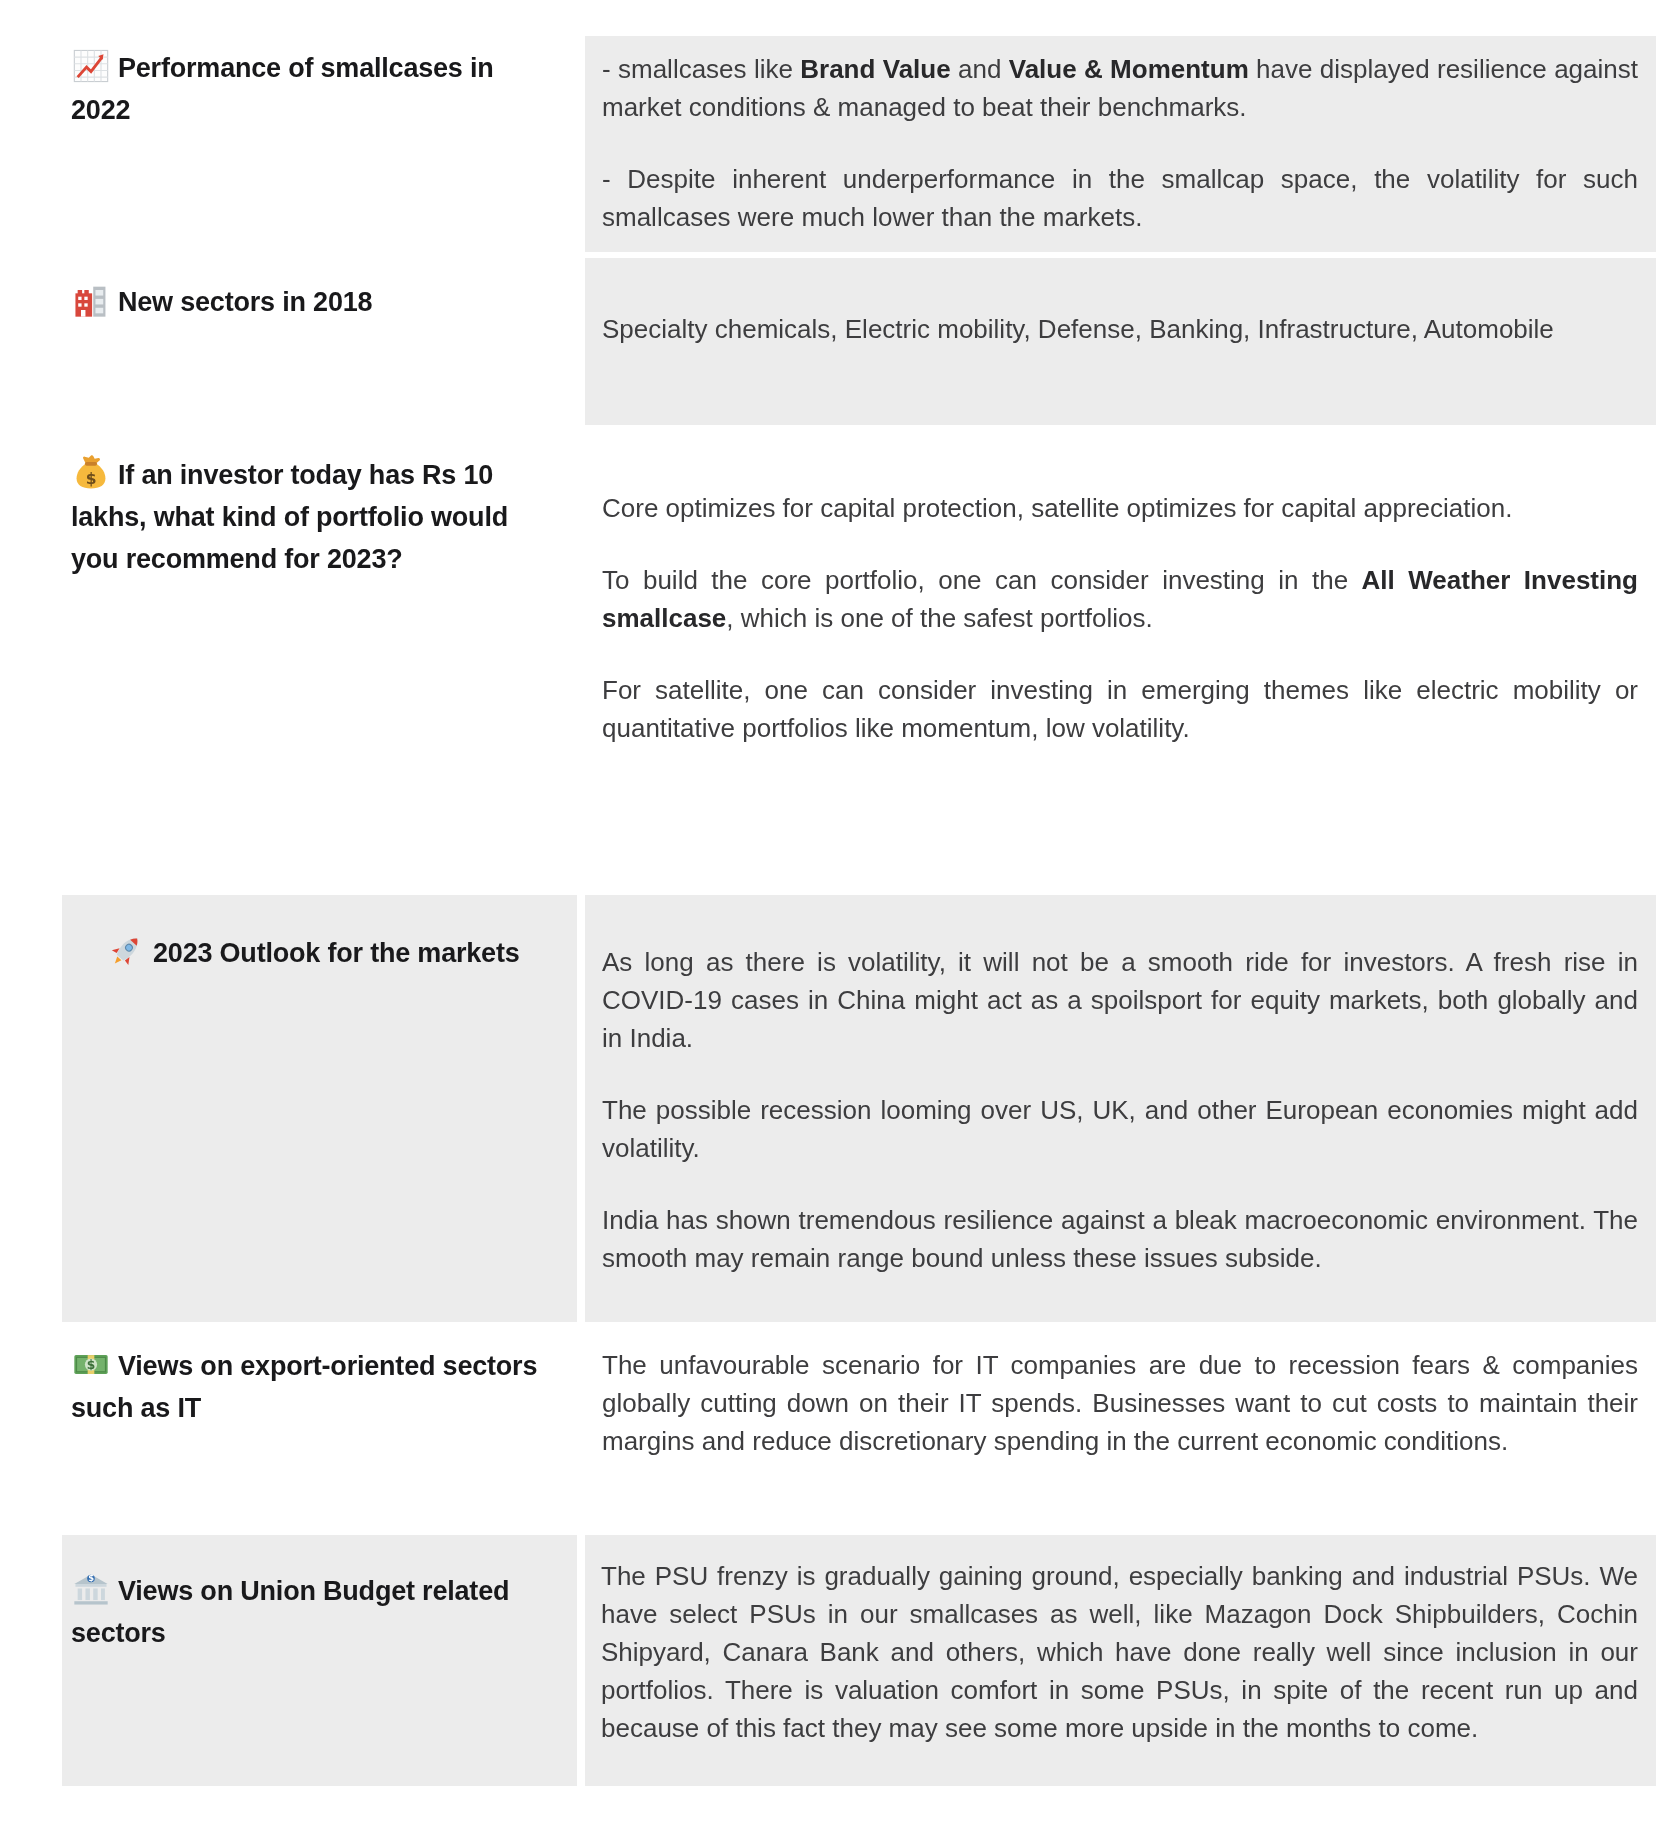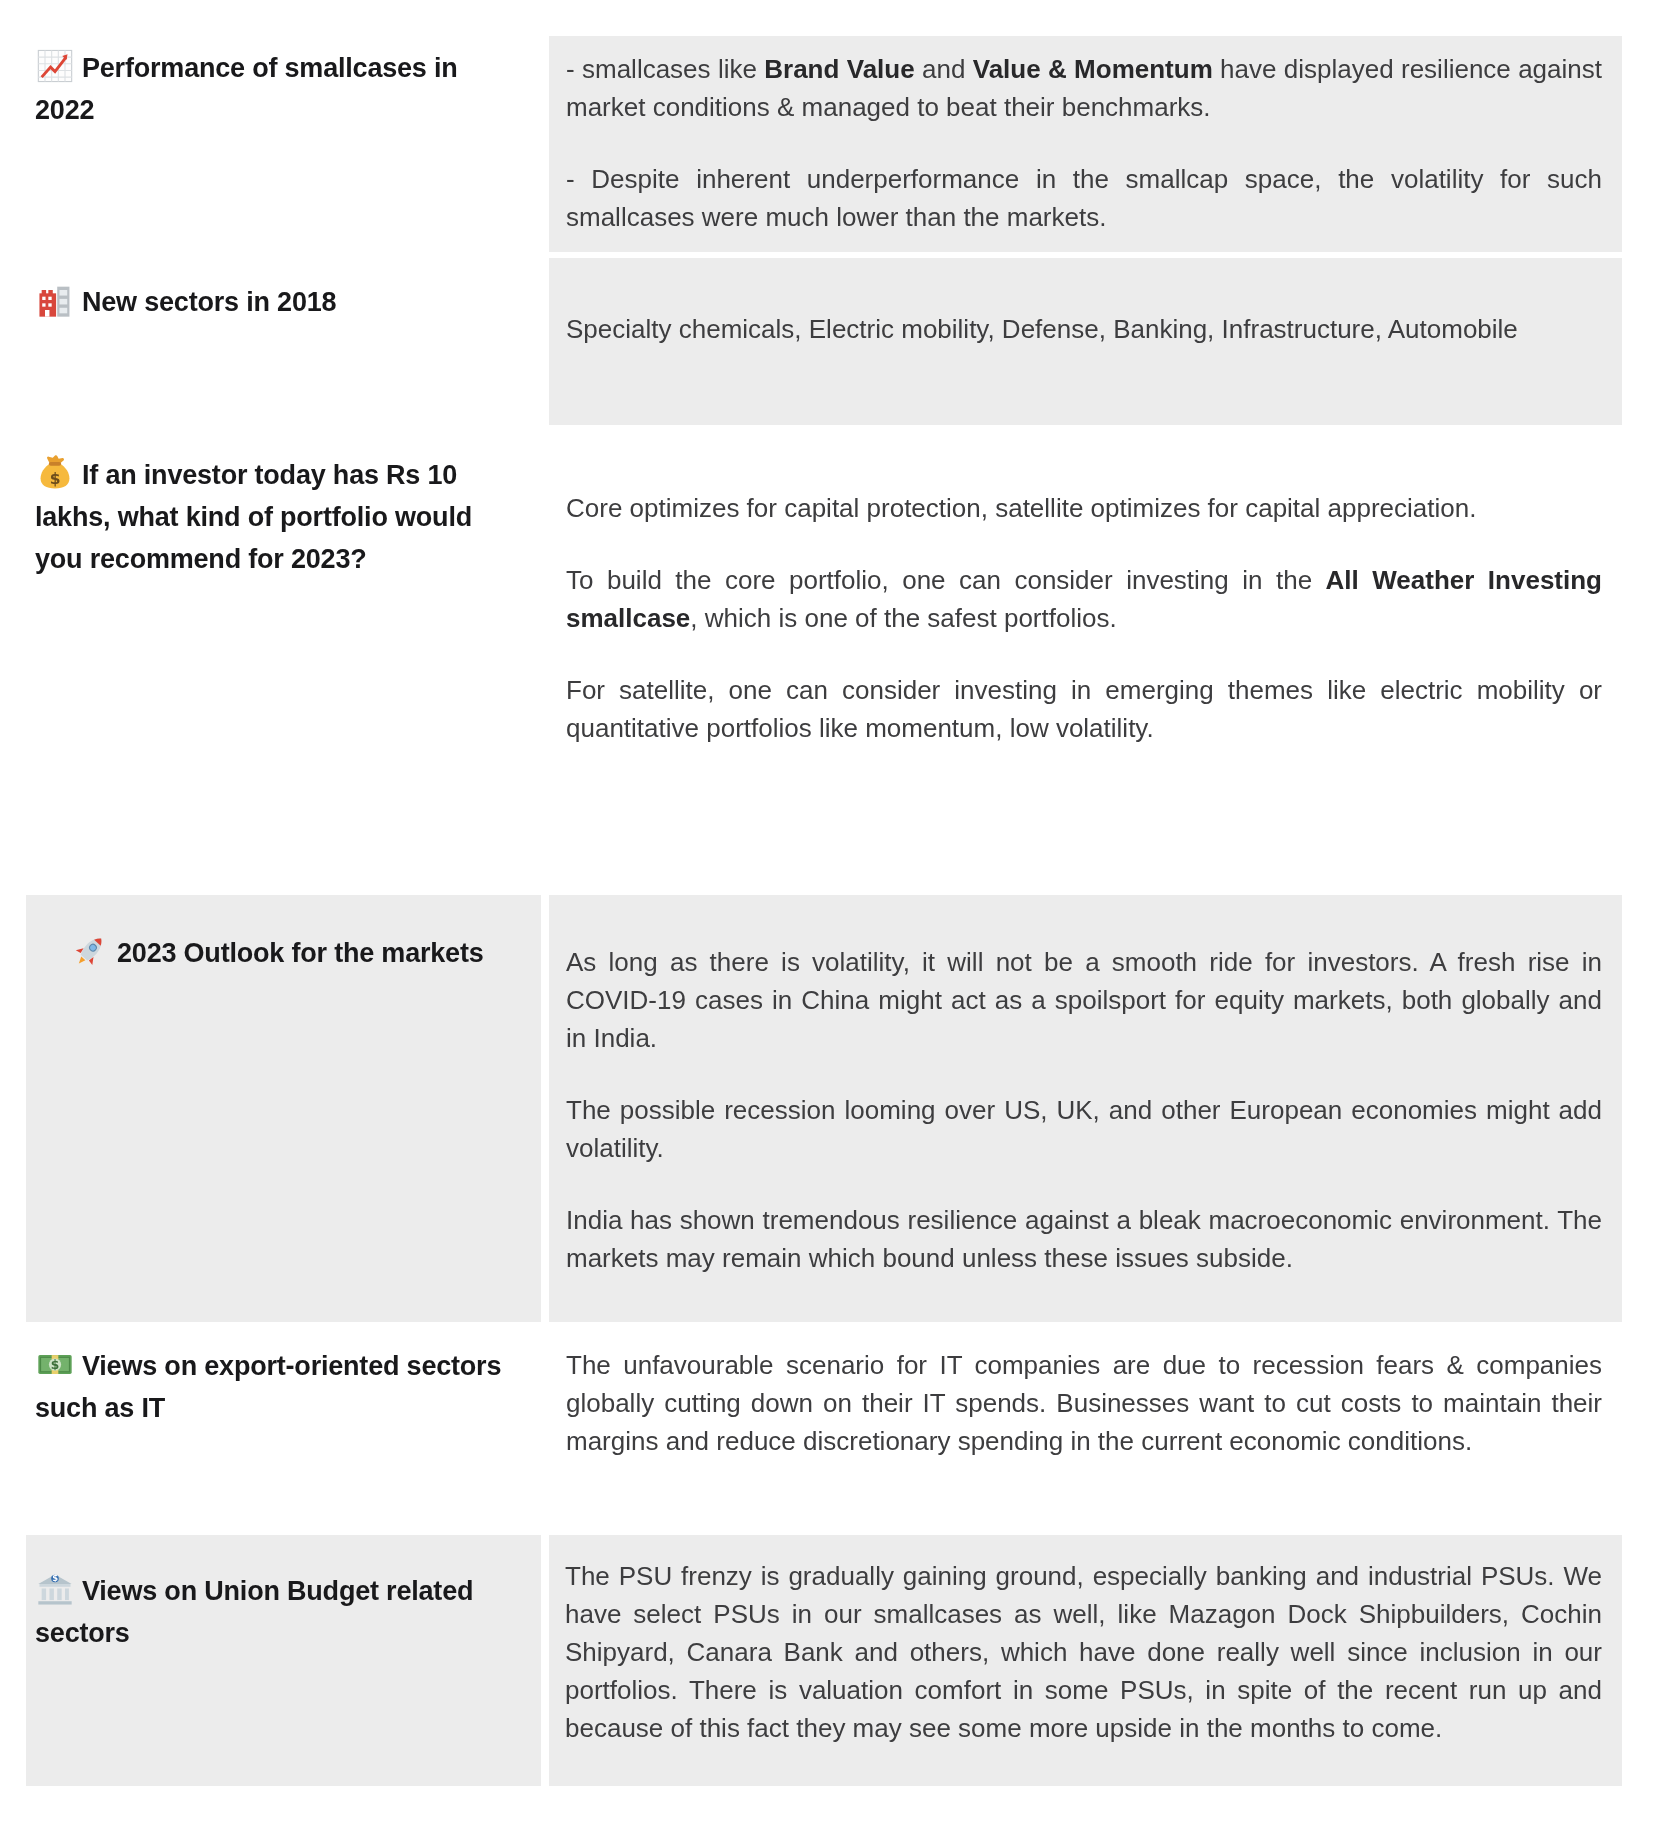--- a/index.html
+++ b/index.html
@@ -2,21 +2,21 @@
 <html style="--highlight: #ececec; --qcolor: #19191b; --acolor: #3d3d3f;"><head>
 <meta charset="utf-8">
 <title>Q&amp;A</title>
 <style>
   html,body{margin:0;padding:0;}
   body{
     width:1656px;height:1846px;background:#ffffff;
     font-family:"Liberation Sans","DejaVu Sans",sans-serif;
     -webkit-font-smoothing:antialiased;
   }
-  .page{padding:36px 34px 0 26px;}
+  .page{padding:36px 34px 0 26px;margin-left:36px;}
   .band{display:grid;grid-template-columns:515px 1073px;column-gap:8px;}
   .band-1{min-height:216px;margin-bottom:6px;}
   .band-2{min-height:167px;}
   .band-3{min-height:470px;}
   .band-4{min-height:427px;}
   .band-5{min-height:213px;}
   .band-6{min-height:251px;}
   .shaded{background:var(--highlight,#ececec);}
   .q-cell{padding:10px 34px 12px 9px;}
   .band-2 .q-cell{padding-top:22px;}
@@ -110,21 +110,21 @@
                   <path d="M18 3c1.6 1.2 3 2.9 4 5h-8c1-2.1 2.4-3.8 4-5z" fill="#dd4636"></path>
                   <circle cx="18" cy="14" r="3" fill="#7fb8e6" stroke="#5d88ab"></circle>
                   <path d="M12 20l-4 6 5-1zM24 20l4 6-5-1z" fill="#dd4636"></path>
                   <path d="M15.5 27h5l-2.5 6z" fill="#f59f2c"></path>
                 </g>
               </svg></span><span>2023 Outlook for the markets</span></h2>
         </div>
         <div class="a-cell shaded">
           <p><span>As long as there is volatility, it will not be a smooth ride for investors. A fresh rise in COVID-19 cases in China might act as a spoilsport for equity markets, both globally and in India.</span></p>
           <p><span>The possible recession looming over US, UK, and other European economies might add volatility.</span></p>
-          <p><span>India has shown tremendous resilience against a bleak macroeconomic environment. The markets may remain which bound unless these issues subside.</span></p>
+          <p><span>India has shown tremendous resilience against a bleak macroeconomic environment. The smooth may remain range bound unless these issues subside.</span></p>
         </div>
       </section>
       <section class="band band-5">
         <div class="q-cell">
           <h2 class="q-text"><span class="icon"><svg viewBox="0 0 36 36">
                 <rect x="3" y="10" width="30" height="17" rx="1.5" fill="#5ea158"></rect>
                 <rect x="5" y="12" width="26" height="13" fill="#74b26c" stroke="#4c8a47"></rect>
                 <rect x="15" y="10" width="6" height="17" fill="#e9d06b"></rect>
                 <circle cx="18" cy="18.5" r="5.5" fill="#cfe4c9"></circle>
                 <text x="18" y="22.5" font-size="11" font-weight="bold" fill="#3c703a" text-anchor="middle" font-family="DejaVu Sans, sans-serif">$</text>

